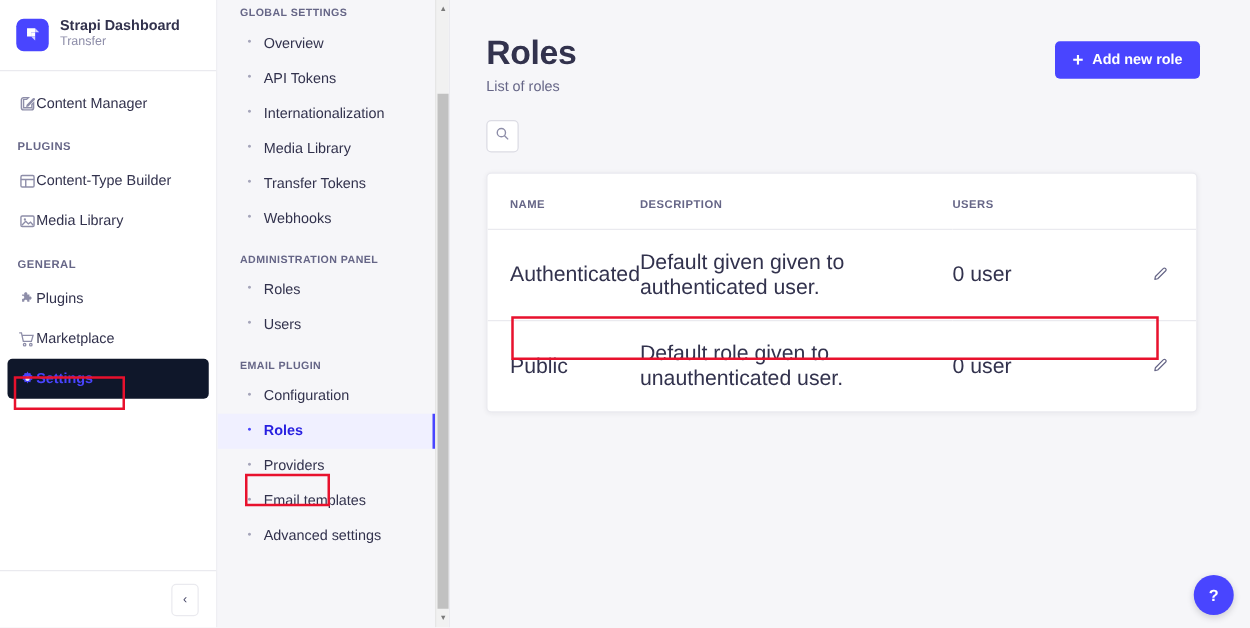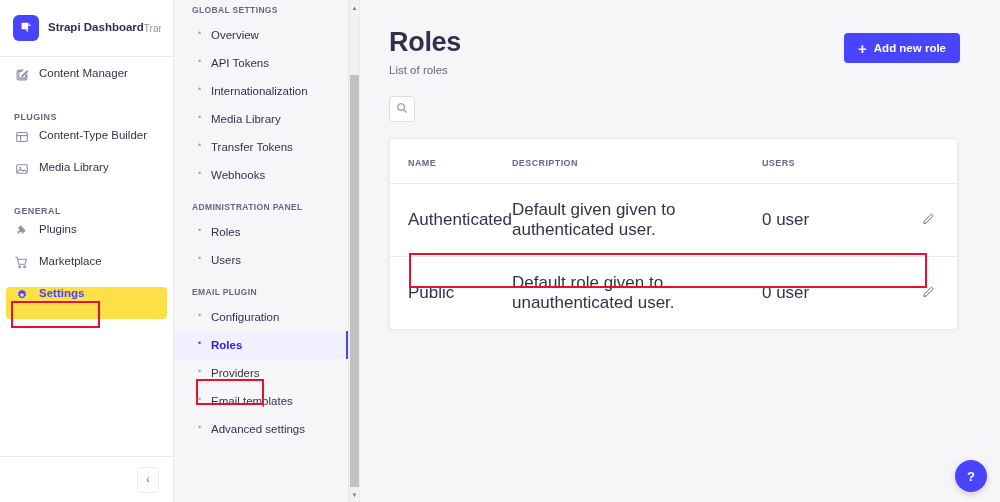--- a/index.html
+++ b/index.html
@@ -25,34 +25,34 @@
     padding: 12px 12px 13px 13px;
     border-bottom: 1px solid #eaeaef;
     height: 57px;
   }
   .brand-logo {
     width: 26px; height: 26px; border-radius: 6px;
     background: #4945ff;
     display: flex; align-items: center; justify-content: center;
     flex: none;
   }
-  .brand-text { display: flex; flex-direction: row; line-height: 1.15; overflow: hidden; align-items: flex-end;}
+  .brand-text { display: flex; flex-direction: column; line-height: 1.15; overflow: hidden;}
   .brand-title { font-size: 11.5px; font-weight: bold; color: #32324d; white-space: nowrap;}
   .brand-sub { font-size: 10px; color: #8e8ea9; white-space: nowrap; }
 
   .nav-scroll { flex: 1; padding-top: 10px; overflow: hidden; }
   .nav-item {
-    display: flex; gap: 10px;
+    display: flex; align-items: center; 
     height: 32px; margin: 0 6px; padding: 0 8px;
     border-radius: 4px; cursor: pointer;
     position: relative;
   }
   .nav-item .nav-label { font-size: 11.5px; color: #32324d; white-space: nowrap; }
   .nav-item .nav-ico { width: 15px; height: 15px; flex: none; display:flex; align-items:center; justify-content:center;}
-  .nav-item.active { background: #fde047; }
+  .nav-item.active { background: #0f172a; }
   .nav-item.active .nav-label { color: #4945ff; font-weight: bold; }
   .nav-section {
     font-size: 9px; font-weight: bold; letter-spacing: .4px;
     color: #666687; padding: 13px 14px 7px 14px; text-transform: uppercase;
   }
 
   .collapse-wrap {
     height: 46px; display: flex; align-items: center; justify-content: flex-end;
     padding-right: 14px; border-top: 1px solid #eaeaef;
   }

